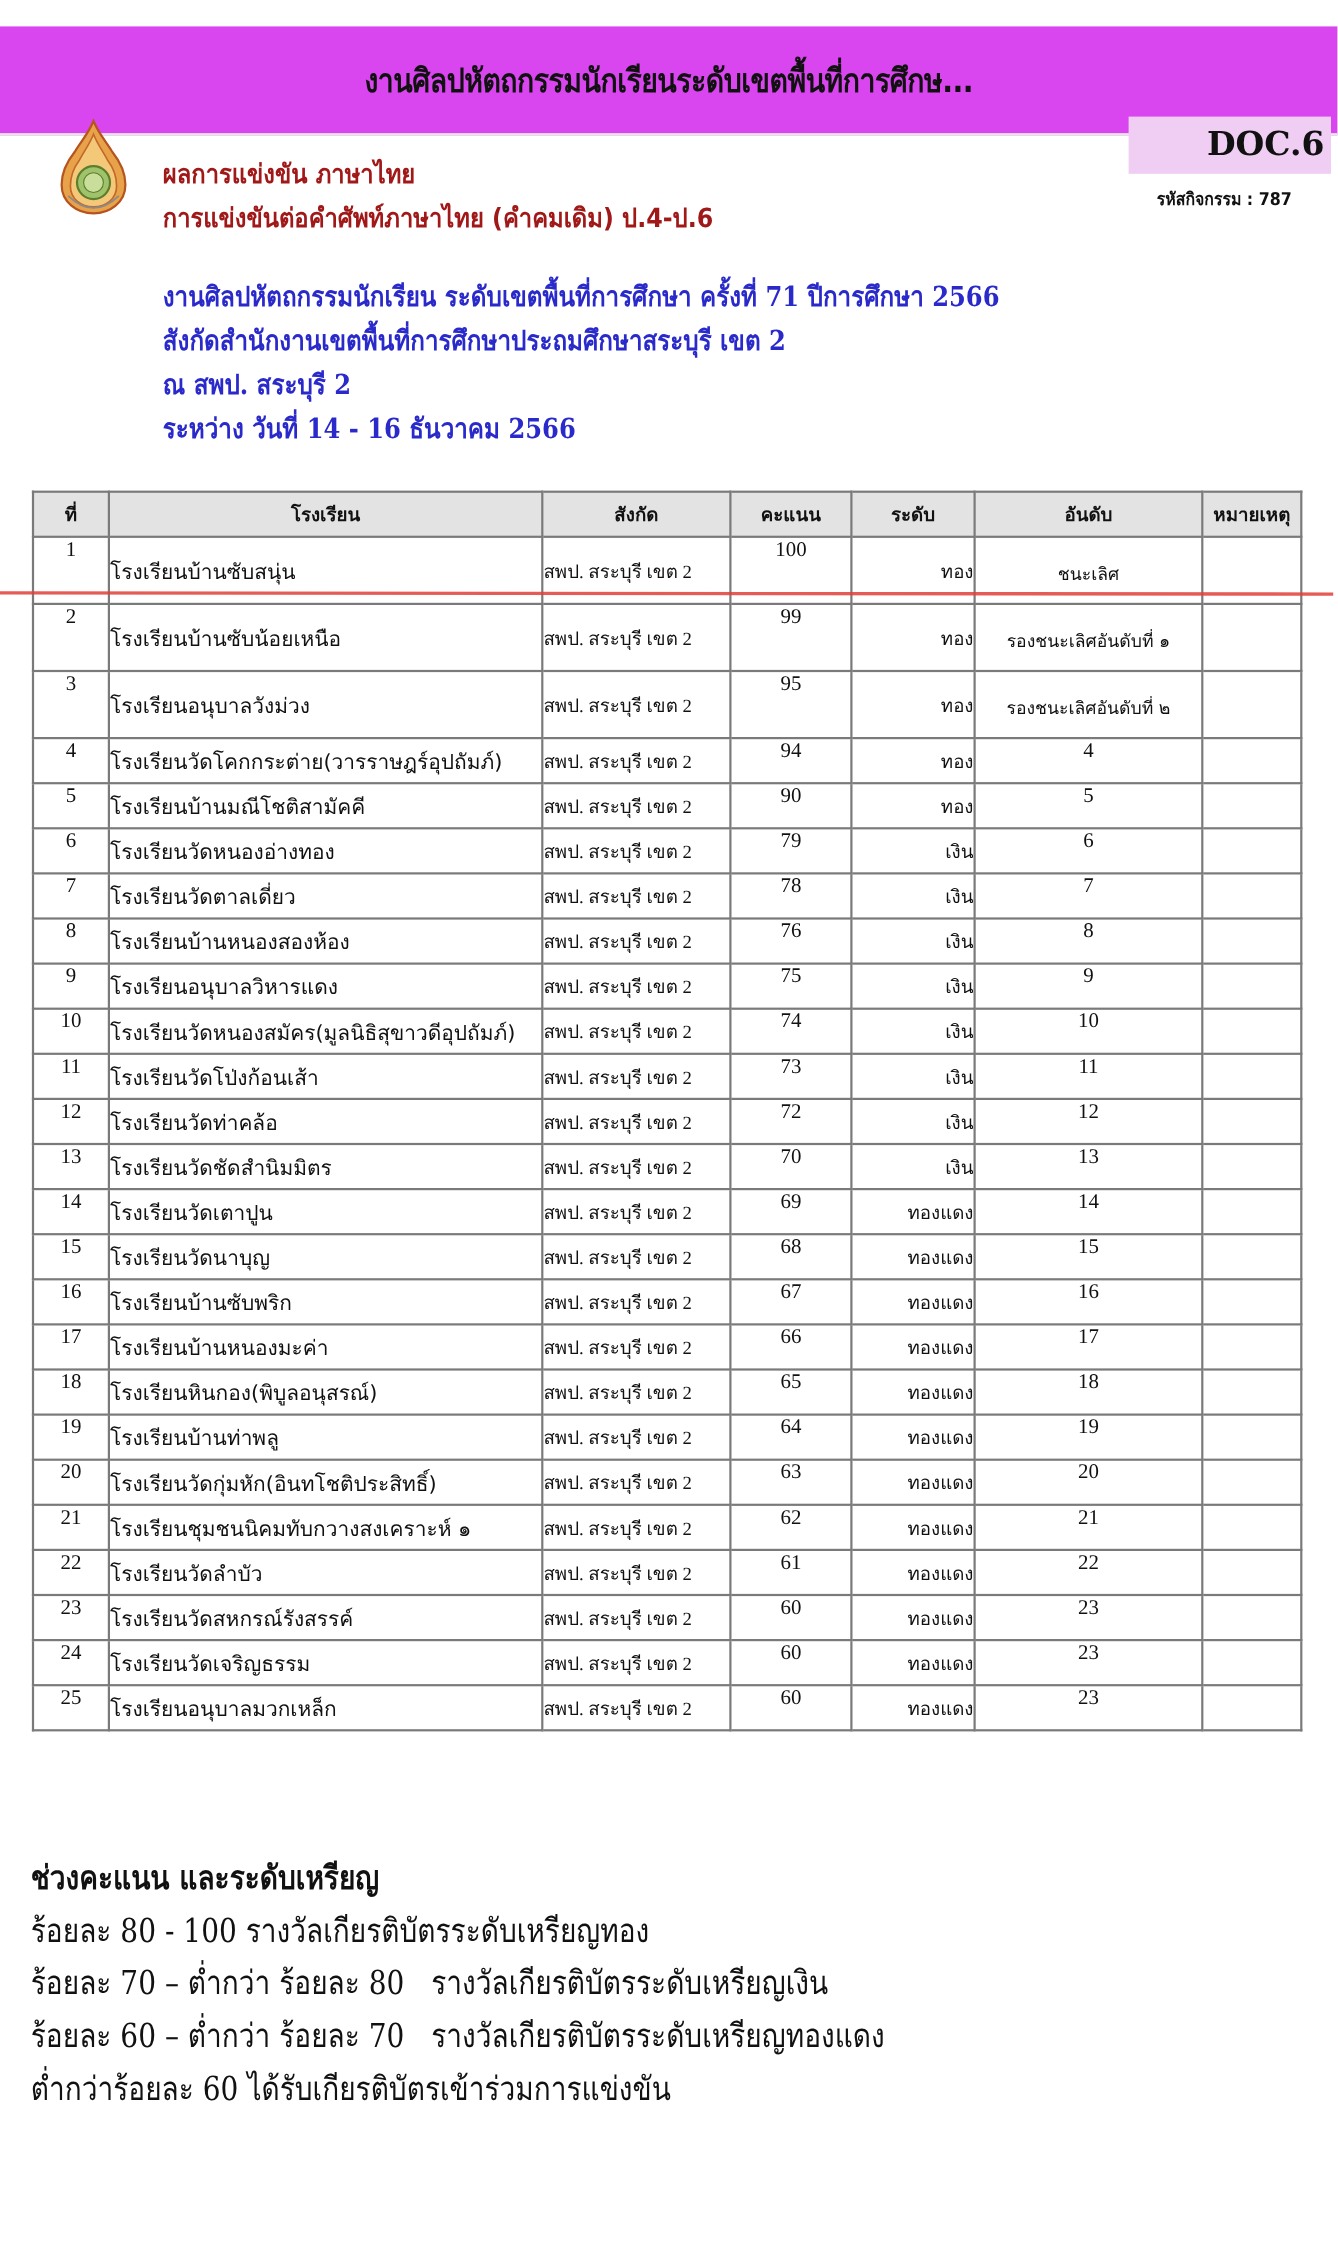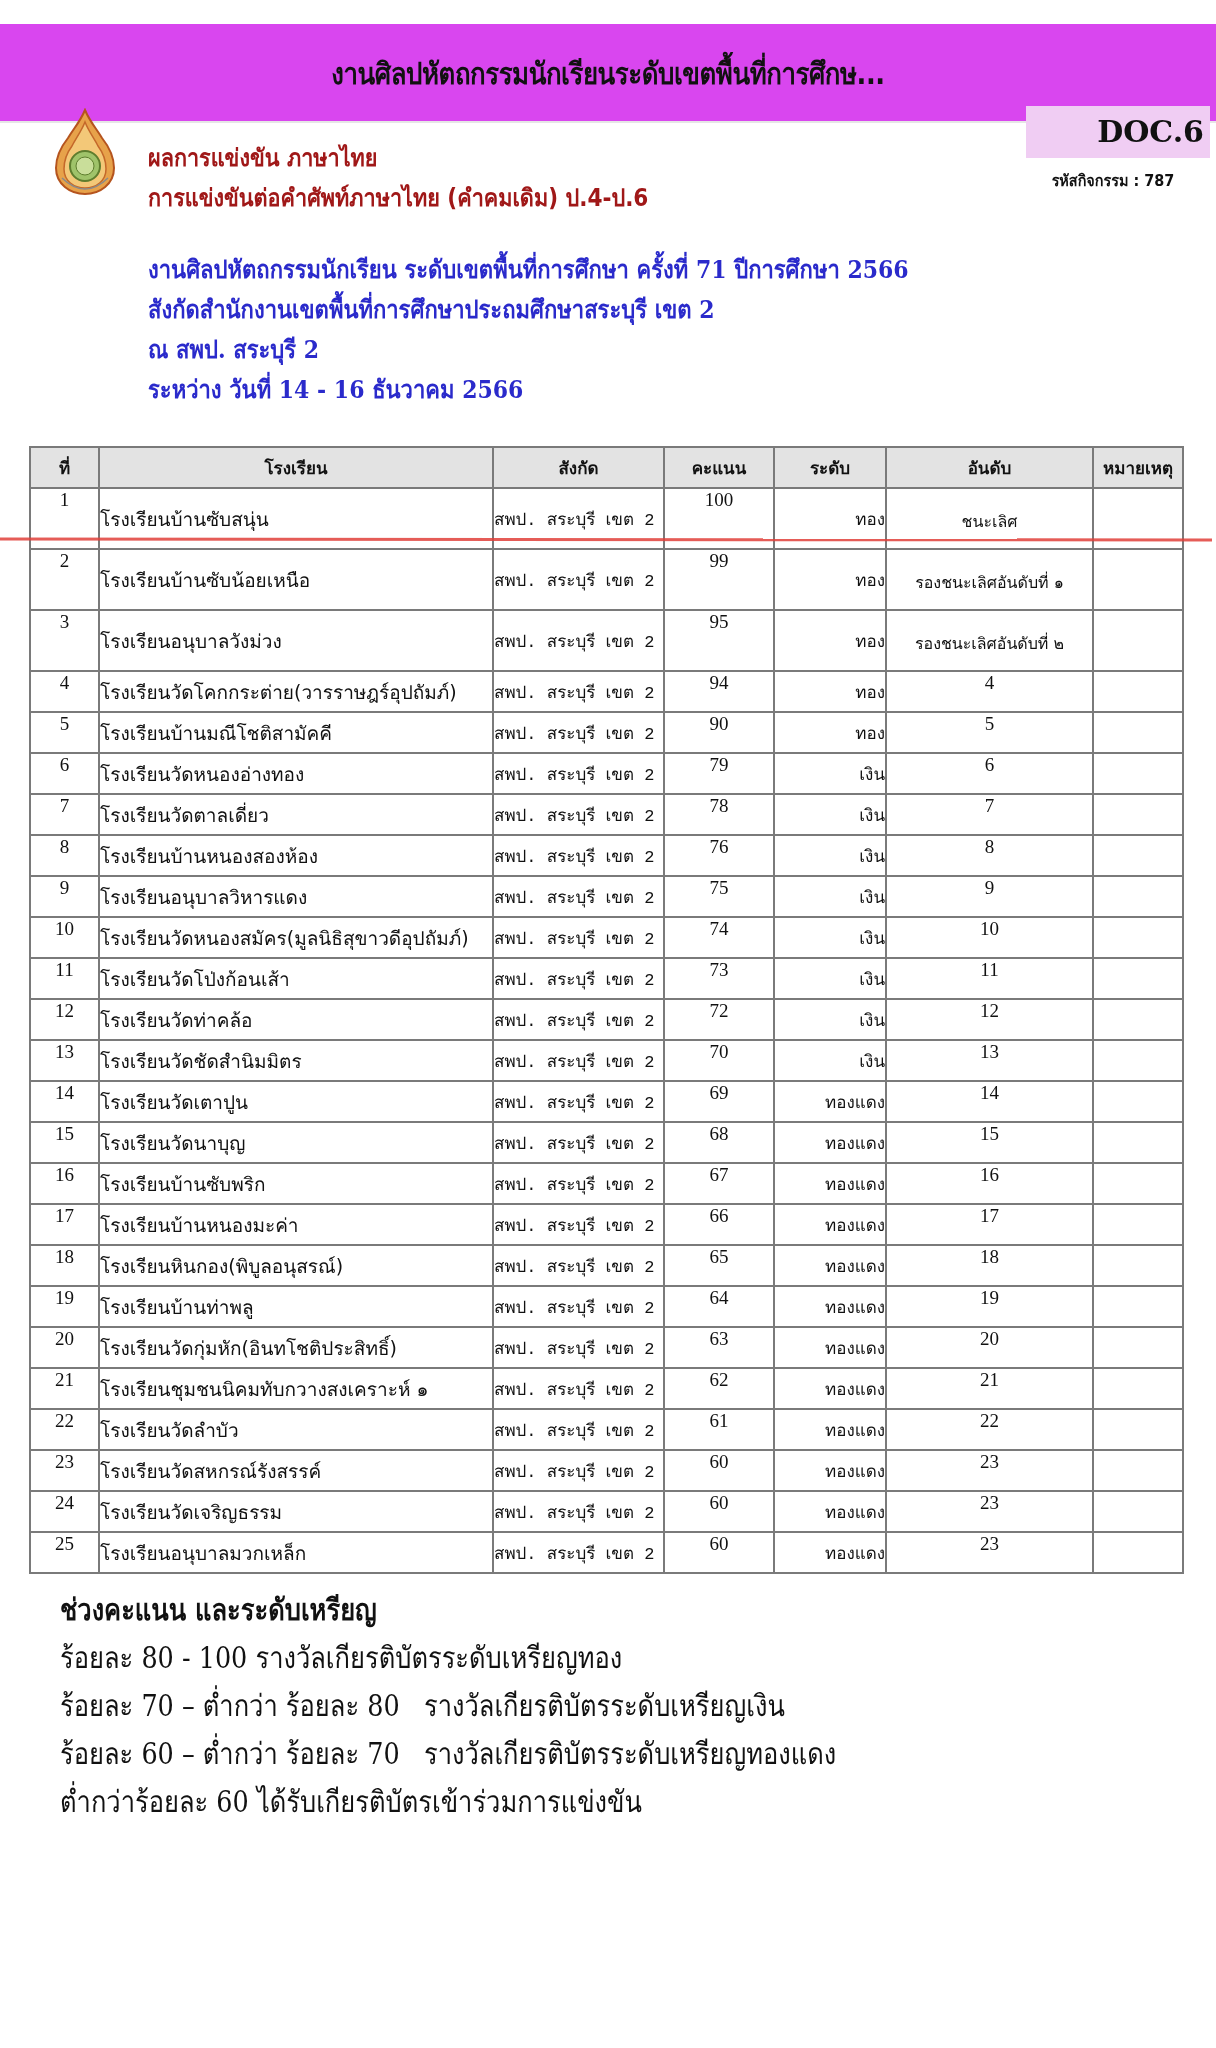--- a/index.html
+++ b/index.html
@@ -34,28 +34,28 @@
 
   table.results { position: absolute; left: 29px; top: 446px; border-collapse: collapse;
                   width: 1153px; table-layout: fixed;
                   font-family: "Liberation Serif", "DejaVu Serif", serif; font-size: 19px; }
   table.results th, table.results td { border: 2px solid #7a7a7a; height: 39px; padding: 0; }
   table.results th { background: #e3e3e3; font-weight: bold; font-size: 17px;
                      font-family: "DejaVu Sans", "Liberation Sans", sans-serif; text-align: center; }
   td.c-num, td.c-score, td.c-rank { text-align: center; vertical-align: top; padding-top: 4px; }
   td.c-school, td.c-aff { text-align: left; padding-left: 6px; white-space: nowrap; overflow: hidden; }
   td.c-school { font-family: "DejaVu Sans", "Liberation Sans", sans-serif; font-size: 19px; }
-  td.c-aff { font-size: 17px; font-family: Liberation Mono, monospace; }
+  td.c-aff { font-size: 17px; font-family: Liberation Serif, serif; }
   td.c-level { text-align: right; font-family: Liberation Serif, serif; font-size: 17px; padding-top: 6px; }
   td.c-rank.txt { font-family: "DejaVu Sans", "Liberation Sans", sans-serif; font-size: 16px; padding-top: 20px; }
 
   .red-line { position: absolute; left: 0; top: 538px; width: 1212px; height: 3px;
               background: #e0403a; opacity: 0.85; transform: rotate(0.05deg); }
 
-  .legend { position: absolute; left: 28px; top: 1586px; margin-left: 32px; }
+  .legend { position: absolute; left: 28px; top: 1684px; }
   .legend-title { font-weight: bold; font-size: 30px; height: 48px; line-height: 48px;
                   font-family: "DejaVu Sans", "Liberation Sans", sans-serif; white-space: nowrap;
                   transform-origin: left center; transform: scaleX(0.85); }
   .legend-line { font-size: 30px; height: 48px; line-height: 48px; white-space: pre;
                  font-family: "DejaVu Serif", "Liberation Serif", serif;
                  transform-origin: left center; transform: scaleX(0.85); }
 </style>
 </head>
 <body>
 

